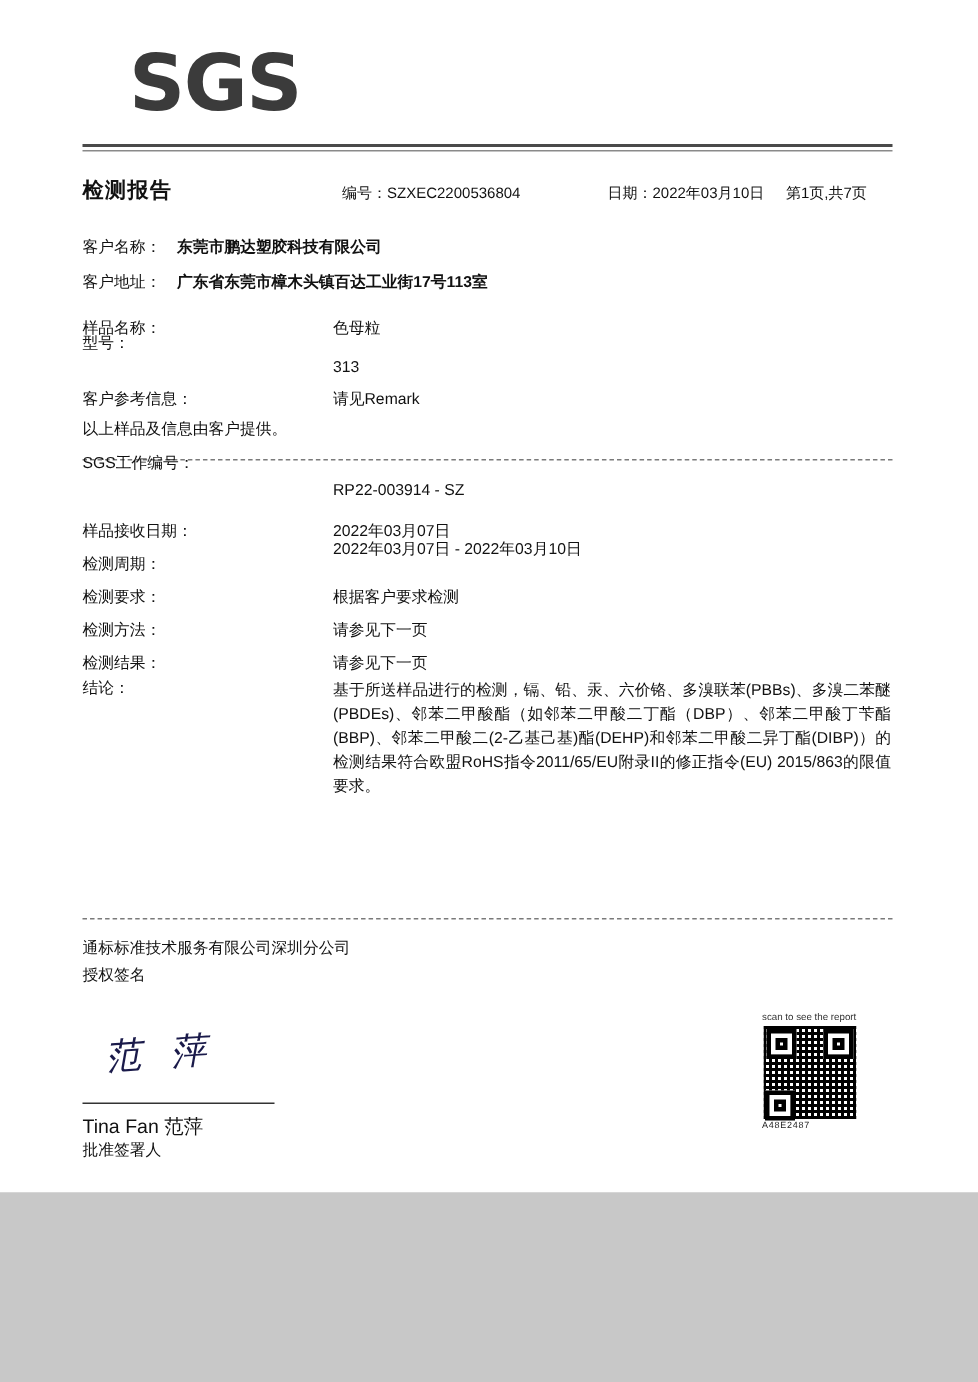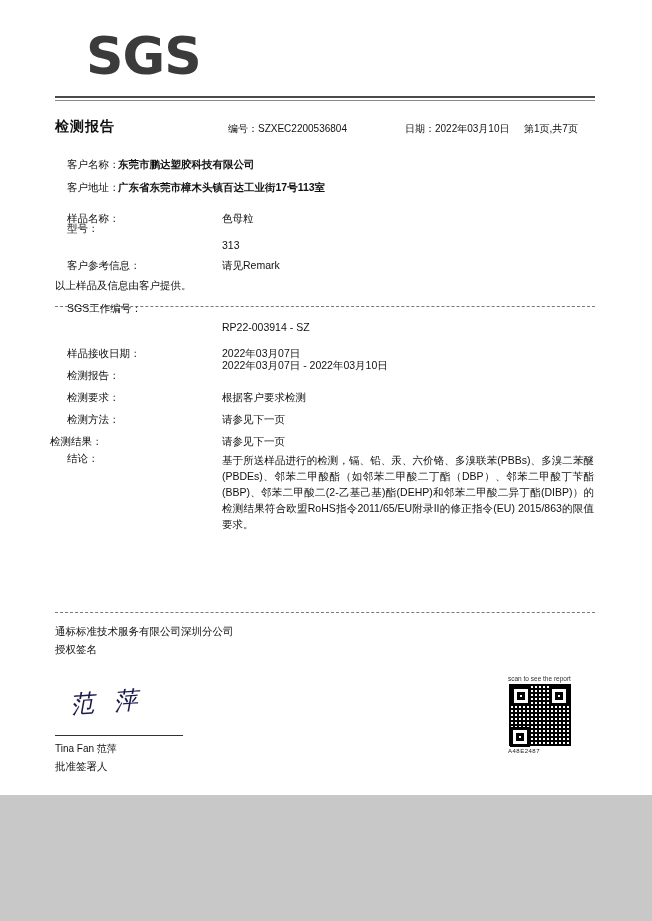--- a/index.html
+++ b/index.html
@@ -76,21 +76,20 @@
     font-size: 10px;
     color: #111;
   }
 
   
   .field-label {
     position: absolute;
     font-size: 10.5px;
     color: #111;
     white-space: nowrap;
-    margin-left: 12px;
   }
   .field-value {
     position: absolute;
     font-size: 10.5px;
     color: #111;
     white-space: nowrap;
   }
   .field-value.bold {
     font-weight: bold;
   }
@@ -152,21 +151,21 @@
     left: 55px;
     top: 735px;
     width: 128px;
     height: 1px;
     background: #333;
   }
   .sig-name {
     position: absolute;
     left: 55px;
     top: 742px;
-    font-size: 10px;
+    font-size: 13px;
     color: #111;
   }
   .sig-role {
     position: absolute;
     left: 55px;
     top: 760px;
     font-size: 10.5px;
     color: #111;
   }
 
@@ -386,30 +385,30 @@
   <div class="note-line" style="top:279px;">以上样品及信息由客户提供。</div>
 
   <div class="dashed" style="top:306px;"></div>
 
   <div class="field-label" style="left:55px; top:302px;">SGS工作编号：</div>
   <div class="field-value" style="left:222px; top:321px;">RP22-003914 - SZ</div>
 
   <div class="field-label" style="left:55px; top:347px;">样品接收日期：</div>
   <div class="field-value" style="left:222px; top:347px;">2022年03月07日</div>
 
-  <div class="field-label" style="left:55px; top:369px;">检测报告：</div>
+  <div class="field-label" style="left:55px; top:369px;">检测周期：</div>
   <div class="field-value" style="left:222px; top:359px;">2022年03月07日 - 2022年03月10日</div>
 
   <div class="field-label" style="left:55px; top:391px;">检测要求：</div>
   <div class="field-value" style="left:222px; top:391px;">根据客户要求检测</div>
 
   <div class="field-label" style="left:55px; top:413px;">检测方法：</div>
   <div class="field-value" style="left:222px; top:413px;">请参见下一页</div>
 
-  <div class="field-label" style="left:38px; top:435px;">检测结果：</div>
+  <div class="field-label" style="left:55px; top:435px;">检测结果：</div>
   <div class="field-value" style="left:222px; top:435px;">请参见下一页</div>
 
   <div class="field-label" style="left:55px; top:452px;">结论：</div>
   <div class="conclusion-text">基于所送样品进行的检测，镉、铅、汞、六价铬、多溴联苯(PBBs)、多溴二苯醚(PBDEs)、邻苯二甲酸酯（如邻苯二甲酸二丁酯（DBP）、邻苯二甲酸丁苄酯(BBP)、邻苯二甲酸二(2-乙基己基)酯(DEHP)和邻苯二甲酸二异丁酯(DIBP)）的检测结果符合欧盟RoHS指令2011/65/EU附录II的修正指令(EU) 2015/863的限值要求。</div>
 
   <div class="dashed" style="top:612px;"></div>
 
   <div class="company-line">通标标准技术服务有限公司深圳分公司</div>
   <div class="auth-line">授权签名</div>
   <div class="sig-script">范 萍</div>

